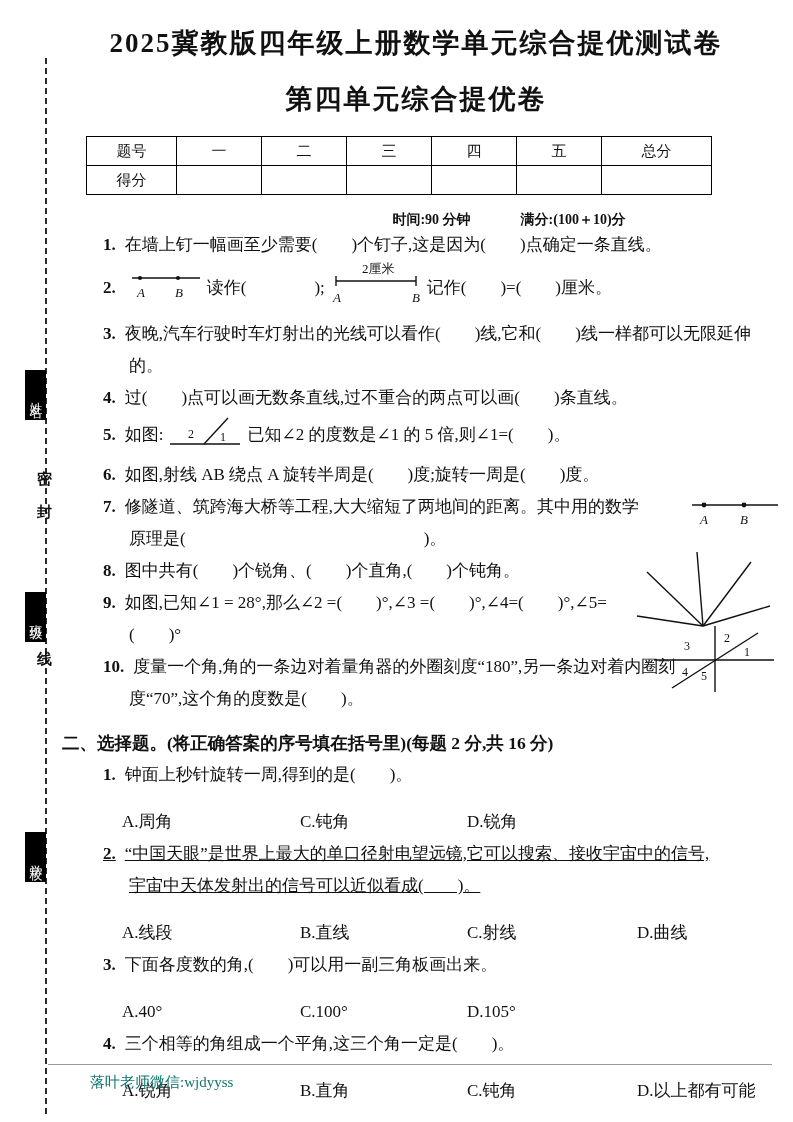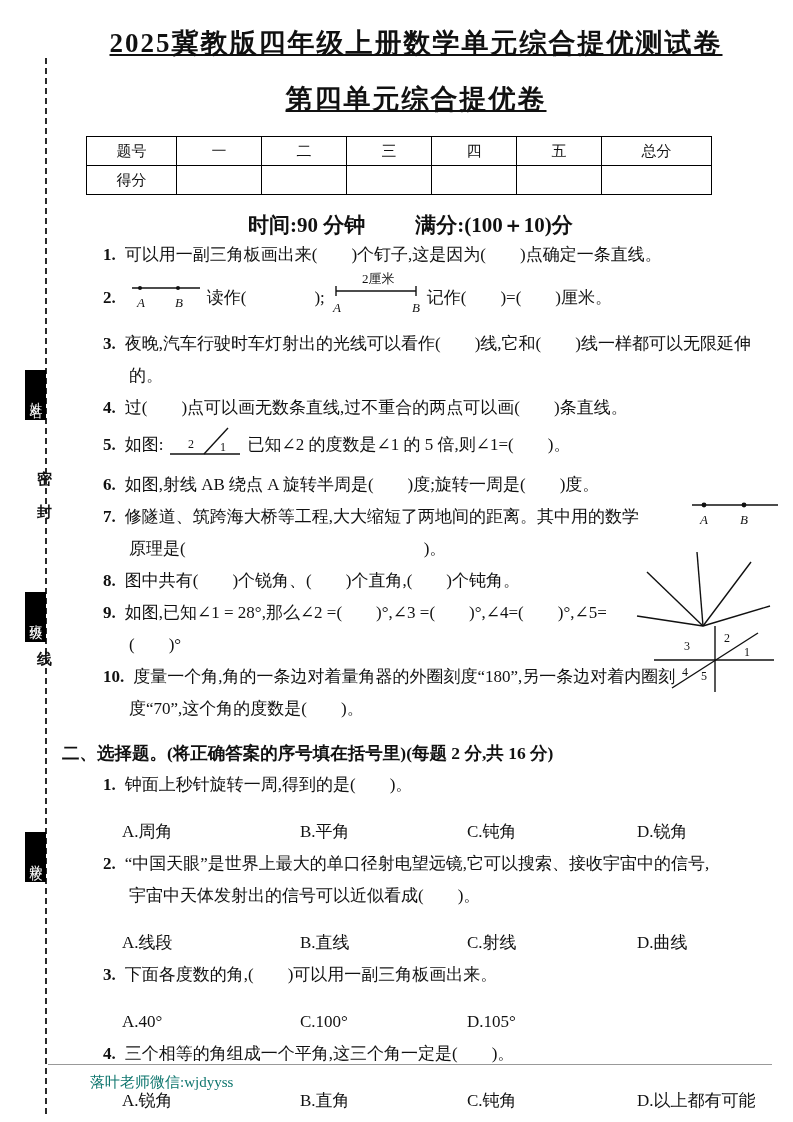--- a/index.html
+++ b/index.html
@@ -9,39 +9,39 @@
 
   
   .seal-line { position:absolute; left:45px; top:58px; height:1056px; border-left:2px dashed #2a2a2a; }
   .seal-box { position:absolute; left:25px; width:21px; height:50px; background:#000; color:#fff;
               display:flex; align-items:center; justify-content:center;
               writing-mode:vertical-rl; font-size:13px; letter-spacing:3px; }
   .seal-char { position:absolute; left:37px; font-size:15px; font-weight:bold; }
 
   .content { position:absolute; left:62px; top:0; width:708px; }
 
-  .title { text-align:center; font-weight:bold; font-size:27px; letter-spacing:2px; margin-top:26px; line-height:34px;text-decoration:underline; }
+  .title { text-align:center; font-weight:bold; font-size:27px; letter-spacing:2px; margin-top:26px; line-height:34px; }
   .subtitle { margin-top:22px; }
 
   .score-table { border-collapse:collapse; margin:20px 0 0 24px; table-layout:fixed; }
   .score-table td { border:1px solid #000; height:29px; font-size:15px; text-align:center; }
   .score-table col.c0 { width:90px; }
   .score-table col.cm { width:85px; }
   .score-table col.c6 { width:110px; }
 
-  .exam-info { display:flex; gap:50px; margin:16px 0 0 186px; font-size:21px; font-weight:bold; }
+  .exam-info { display:flex; gap:50px; margin:16px 0 0 186px; font-size:14px; font-weight:bold;justify-content:center; }
 
   .sec-title { font-size:17.5px; font-weight:bold; margin-top:13px; line-height:31px; }
 
   .q { font-size:17px; line-height:32px; margin-left:41px; padding-left:26px; text-indent:-26px; }
   .qn { font-weight:bold; margin-right:9px; }
   .w545 { max-width:545px; }
   .w530 { max-width:530px; }
   .w575 { max-width:575px; }
-  .w620 { max-width:620px; }
+  .w620 { max-width:620px;text-decoration:underline; }
 
   .opts { display:grid; grid-template-columns:178px 167px 170px auto; margin-left:60px; font-size:17px; line-height:32px;margin-top:15px; }
 
   .fig-inline { display:inline-block; vertical-align:middle; margin:0 5px; text-indent:0; }
   .abs-fig { position:absolute; }
   svg line { stroke:#111; stroke-width:1.4; }
   svg circle { fill:#111; }
   svg text { font-size:13px; fill:#111; font-family:"Liberation Serif",serif; }
   svg text.it { font-style:italic; }
   svg text.num { font-size:12px; }
@@ -99,21 +99,21 @@
       </tbody>
     </table>
 
     <div class="exam-info">
       <span>时间:90 分钟</span>
       <span>满分:(100＋10)分</span>
     </div>
 
 
     <div class="q">
-      <span class="qn">1.</span><span>可以用一副三角板画出来(　　)个钉子,这是因为(　　)点确定一条直线。</span>
+      <span class="qn">1.</span><span>在墙上钉一幅画至少需要(　　)个钉子,这是因为(　　)点确定一条直线。</span>
     </div>
 
     <div class="q">
       <span class="qn">2.</span><span class="fig-inline"><svg width="72" height="36">
           <line x1="2" y1="12" x2="70" y2="12"></line>
           <circle cx="10" cy="12" r="2"></circle>
             <circle cx="48" cy="12" r="2"></circle>
           <text class="it" x="7" y="31">A</text>
           <text class="it" x="45" y="31">B</text>
         </svg></span><span>读作(　　　　);</span><span class="fig-inline"><svg width="92" height="46">
@@ -163,21 +163,20 @@
       <span class="qn">10.</span><span>度量一个角,角的一条边对着量角器的外圈刻度“180”,另一条边对着内圈刻度“70”,这个角的度数是(　　)。</span>
     </div>
 
     <div class="sec-title">二、选择题。(将正确答案的序号填在括号里)(每题 2 分,共 16 分)</div>
 
     <div class="q">
       <span class="qn">1.</span><span>钟面上秒针旋转一周,得到的是(　　)。</span>
     </div>
     <div class="opts">
       <span>A.周角</span>
-      <span>B.平角</span>
       <span>C.钝角</span>
       <span>D.锐角</span>
     </div>
 
     <div class="q w620">
       <span class="qn">2.</span><span>“中国天眼”是世界上最大的单口径射电望远镜,它可以搜索、接收宇宙中的信号,宇宙中天体发射出的信号可以近似看成(　　)。</span>
     </div>
     <div class="opts">
       <span>A.线段</span>
       <span>B.直线</span>

